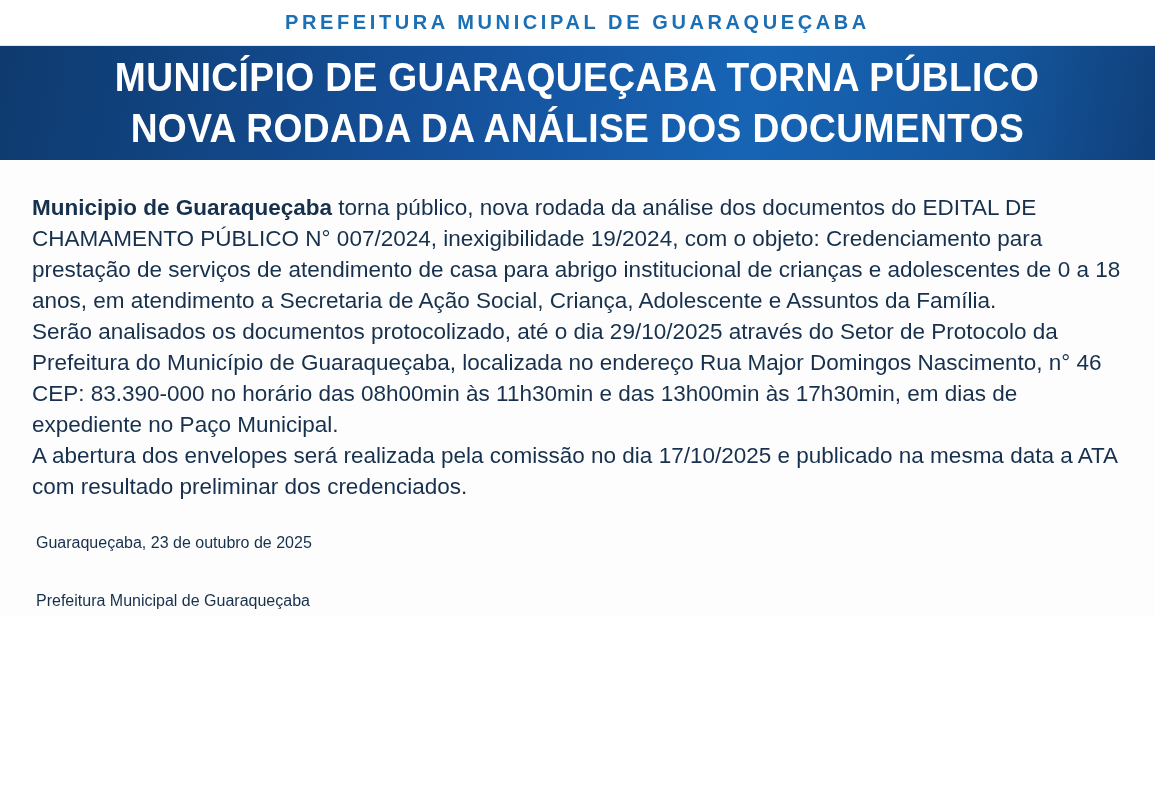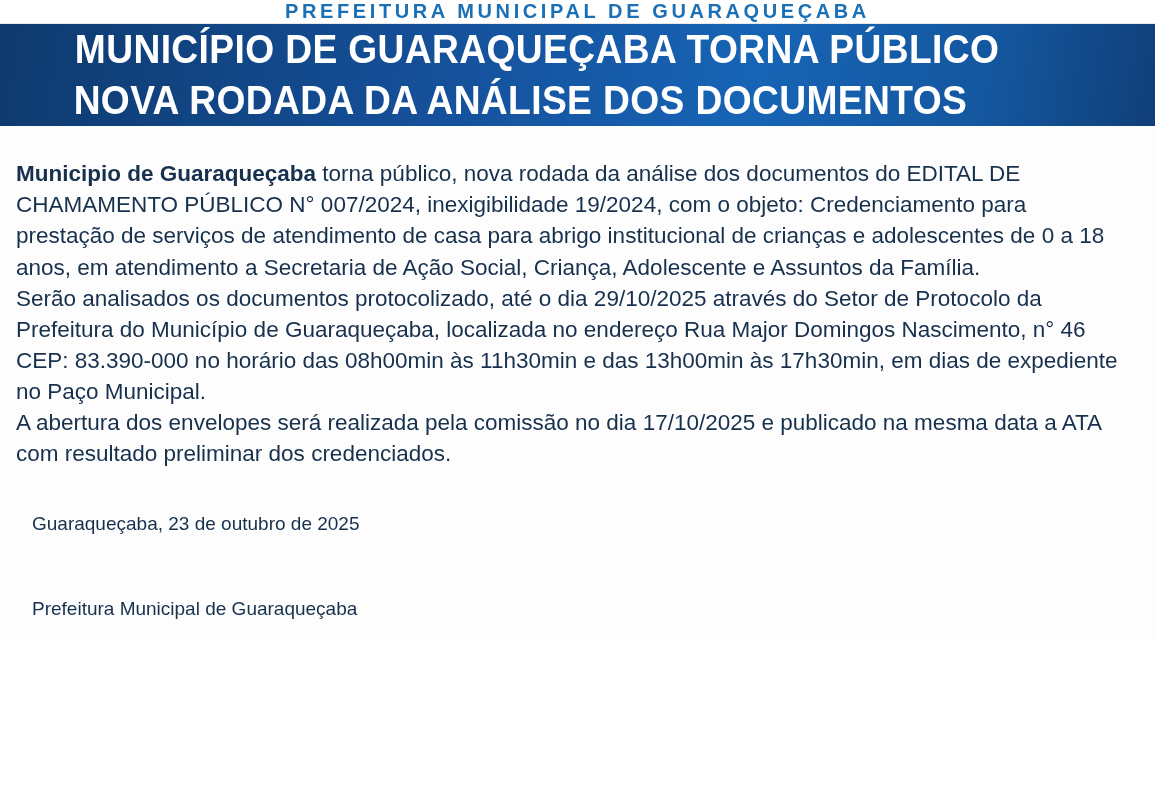--- a/index.html
+++ b/index.html
@@ -41,66 +41,66 @@
     font-family: "Liberation Sans", sans-serif;
     white-space: nowrap;
   }
 
   
   .headline-banner {
     height: 180px;
     background: linear-gradient(100deg, #0e3a6e 0%, #15509a 38%, #1764b5 65%, #14579f 85%, #103f79 100%);
     display: flex;
     flex-direction: column;
-    align-items: flex-start;
+    align-items: center;
     justify-content: center;
     text-align: center;
     padding: 0 40px;
     box-sizing: border-box;
   }
   .headline-line {
     color: #ffffff;
     font-size: 40px;
     line-height: 1.28;
     font-weight: bold;
     letter-spacing: 0.4px;
     text-transform: uppercase;
     font-family: "Liberation Sans Narrow", "Liberation Sans", sans-serif;
     transform: scaleX(0.93);
     white-space: nowrap;
   }
 
   
   .body-area {
     flex: 1;
-    padding: 32px 26px 0 16px;
+    padding: 32px 26px 0 32px;
     box-sizing: border-box;
     background: #fdfdfd;
   }
   .para {
     color: #16304d;
     font-size: 22.5px;
     line-height: 1.38;
     font-family: "Liberation Sans", sans-serif;
     margin: 0;
     text-align: left;
   }
   .para.block-main {
     margin-bottom: 0;
   }
   .lead-strong {
     font-weight: bold;
   }
   .spacer-small { height: 26px; }
   .signature {
     color: #16304d;
-    font-size: 19px;
+    font-size: 16px;
     line-height: 1.4;
     font-family: "Liberation Sans", sans-serif;
-    margin: 16px;
+    margin: 4px;
   }
   .sig-gap { height: 27px; }
 </style>
 </head>
 <body>
 
 <div class="page">
 
   <div class="eyebrow-bar">
     <div class="eyebrow-text">PREFEITURA MUNICIPAL DE GUARAQUEÇABA</div>

